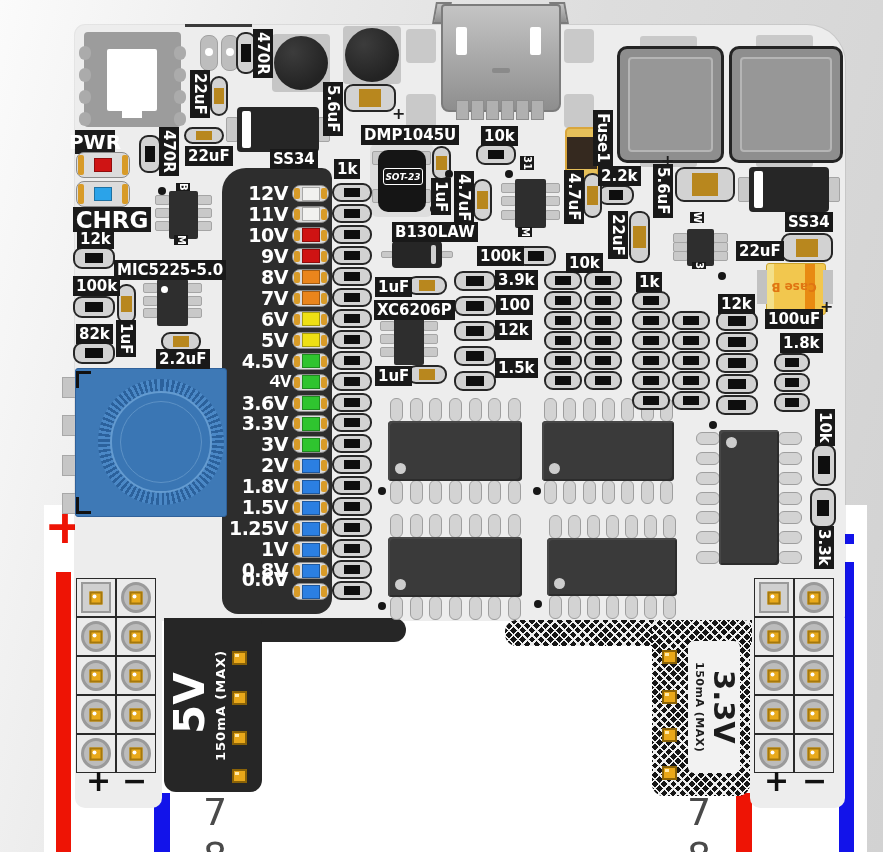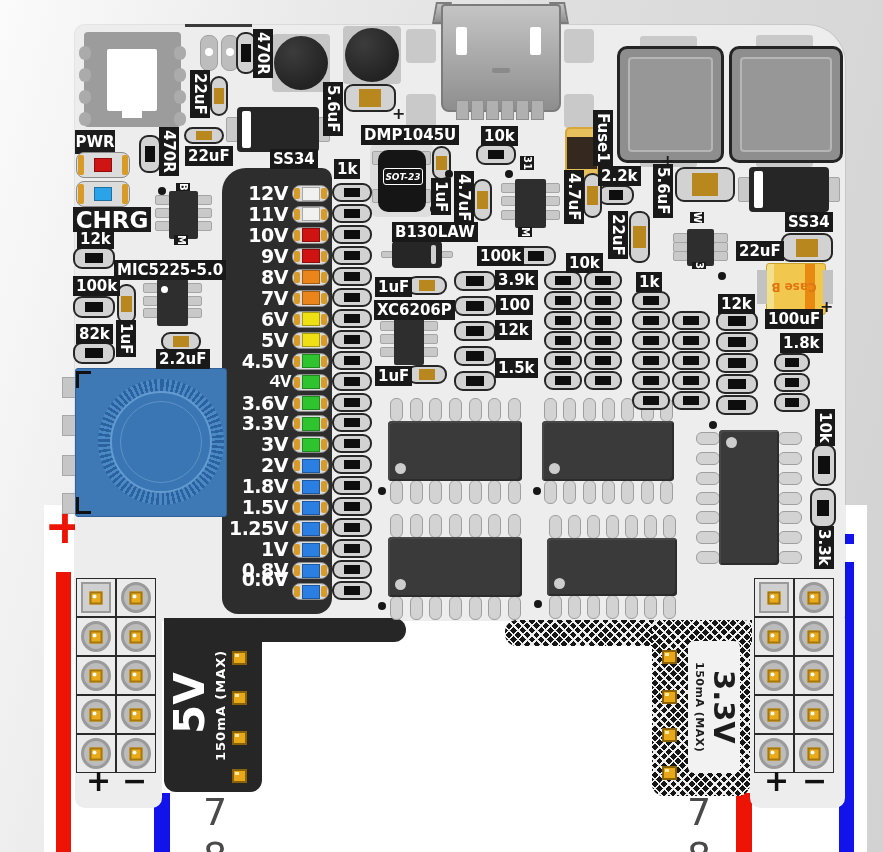--- a/index.html
+++ b/index.html
@@ -199,21 +199,21 @@
       <div class="vlab" style="left: 2px; top: 392.1px; width: 64px;">0.8V</div>
       <div class="led" style="left: 70px; top: 394.1px; width: 37px; height: 17px;">
         <div class="ledc" style="background: rgb(43, 127, 226);"></div>
       </div>
       <div class="vlab" style="left: 2px; top: 401px; width: 64px;">0.6V</div>
       <div class="led" style="left: 70px; top: 415.05px; width: 37px; height: 17px;">
         <div class="ledc" style="background: rgb(43, 127, 226);"></div>
       </div>
     </div>
 
-  <div class="blacktab" style="left:75px;top:130px;width:40px;height:24px;font-size:15px;">
+  <div class="blacktab" style="left:75px;top:130px;width:40px;height:24px;font-size:20px;">
     <span>PWR</span>
   </div>
   <div class="led" id="pwrled" style="left:76px;top:152px;width:54px;height:26px;">
       <i class="ledc" style="background: rgb(207, 20, 20);"></i>
     </div>
   <div class="led" id="chrgled" style="left:76px;top:181px;width:54px;height:26px;">
       <i class="ledc" style="background: rgb(43, 163, 233);"></i>
     </div>
   <div class="blacktab" style="left:73px;top:207px;width:78px;height:25px;font-size:23px;">
     <span>CHRG</span>

